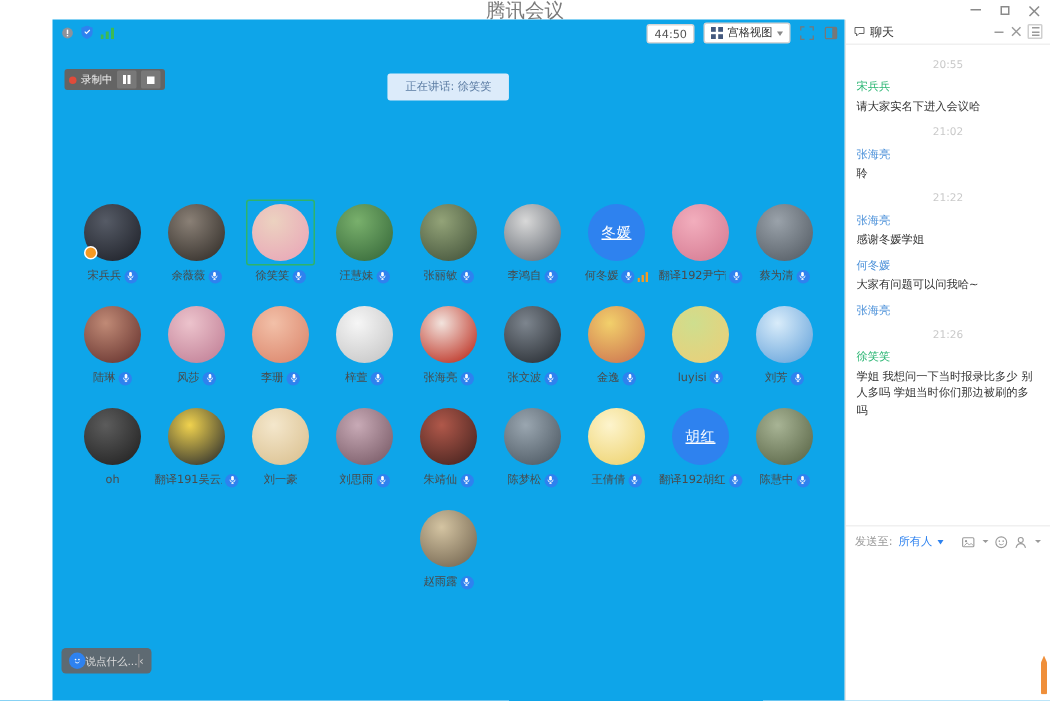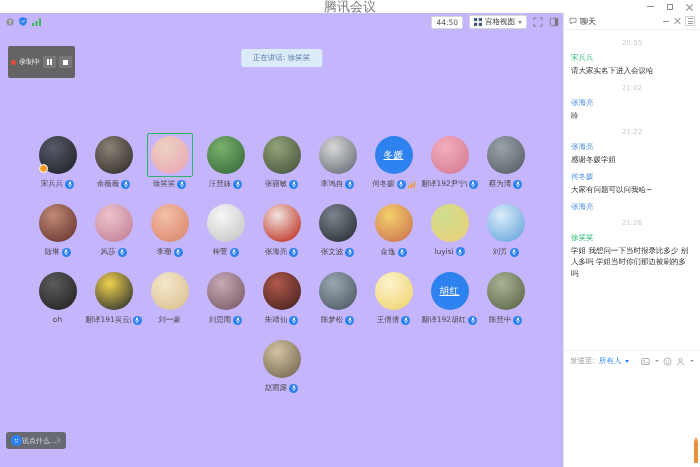--- a/index.html
+++ b/index.html
@@ -11,35 +11,35 @@
   .titlebar-title { font-size:13px; color:#7a7a7a;font-family:Liberation Mono, monospace; }
   .win-controls { position:absolute; right:7px; top:0; height:13px; display:flex; align-items:center; gap:13px; }
   .min-glyph { width:7px; height:1px; background:#8a8a8a; }
   .max-glyph { width:6px; height:6px; border:1px solid #8a8a8a; }
   .close-glyph { position:relative; width:7px; height:7px; }
   .close-glyph::before,.close-glyph::after { content:""; position:absolute; left:3px; top:0; width:1px; height:9px; background:#8a8a8a; }
   .close-glyph::before { transform:rotate(45deg); }
   .close-glyph::after { transform:rotate(-45deg); }
 
   .app { display:flex; height:454px; }
-  .main { flex:1; position:relative; background:#c4b5fd; }
+  .main { flex:1; position:relative; background:#0ea5e9;margin-left:35px; }
 
   
   .status-icons { position:absolute; top:3px; left:6px; display:flex; align-items:flex-end; gap:5px; height:10px; }
 
   
   .main-toolbar { position:absolute; top:1px; right:4px; display:flex; align-items:center; gap:6px; height:16px; }
   .timer-box { border:1px solid #d6d6d6; border-radius:2px; padding:1px 4px; font-size:7.5px; color:#555; background:#fff; }
   .view-btn { border:1px solid #d6d6d6; border-radius:2px; padding:1px 4px; display:flex; align-items:center; gap:3px; background:#fff; cursor:default; }
   .view-btn-label { font-size:7.5px; color:#333; }
   .caret-down { width:0; height:0; border-left:2.5px solid transparent; border-right:2.5px solid transparent; border-top:3px solid #888; }
   .tool-icon { display:flex; align-items:center; }
 
   
-  .recording-pill { position:absolute; top:33px; left:8px; height:32px; background:#646464; border-radius:2px; display:flex; align-items:center; padding:0 3px; gap:3px; }
+  .recording-pill { position:absolute; top:33px; left:8px; height:14px; background:#646464; border-radius:2px; display:flex; align-items:center; padding:0 3px; gap:3px; }
   .rec-dot { width:5px; height:5px; border-radius:50%; background:#e04b3a; }
   .rec-label { font-size:7px; color:#f2f2f2; }
   .rec-btn { width:13px; height:12px; background:#787878; border-radius:1px; display:flex; align-items:center; justify-content:center; gap:1.5px; }
   .pause-bar { width:1.5px; height:6px; background:#fff; }
   .stop-square { width:5px; height:5px; background:#fff; }
 
   
   .banner { position:absolute; top:36px; left:50%; transform:translateX(-50%); background:#dcebfa; color:#5b7ca3; font-size:7.5px; padding:4px 12px; border-radius:2px; white-space:nowrap; }
 
   

